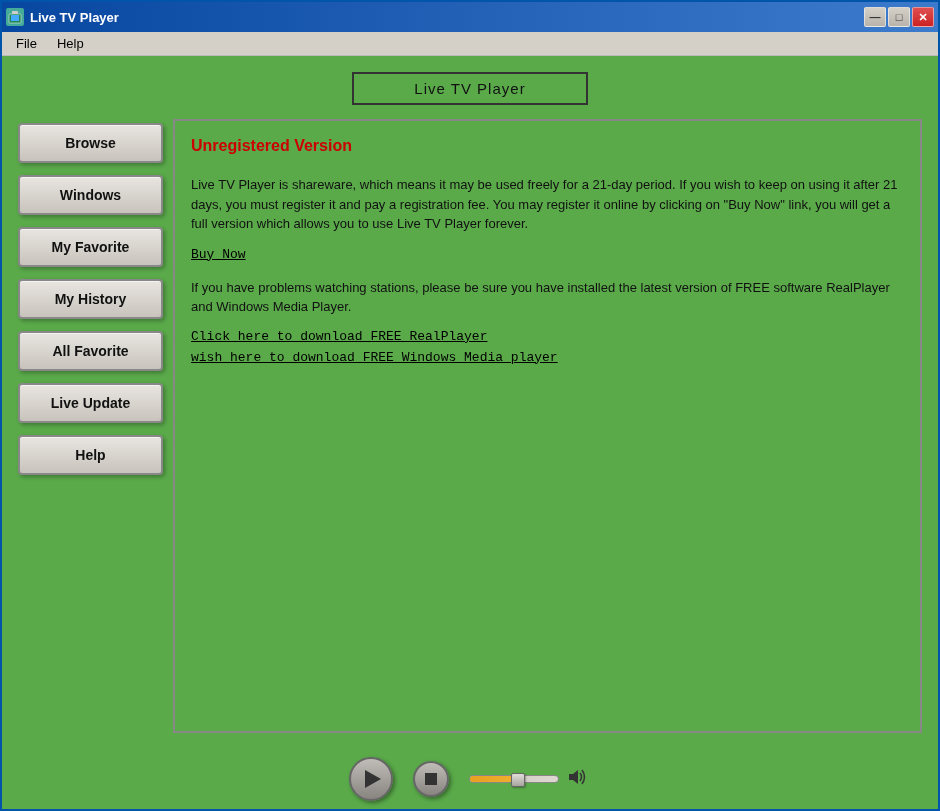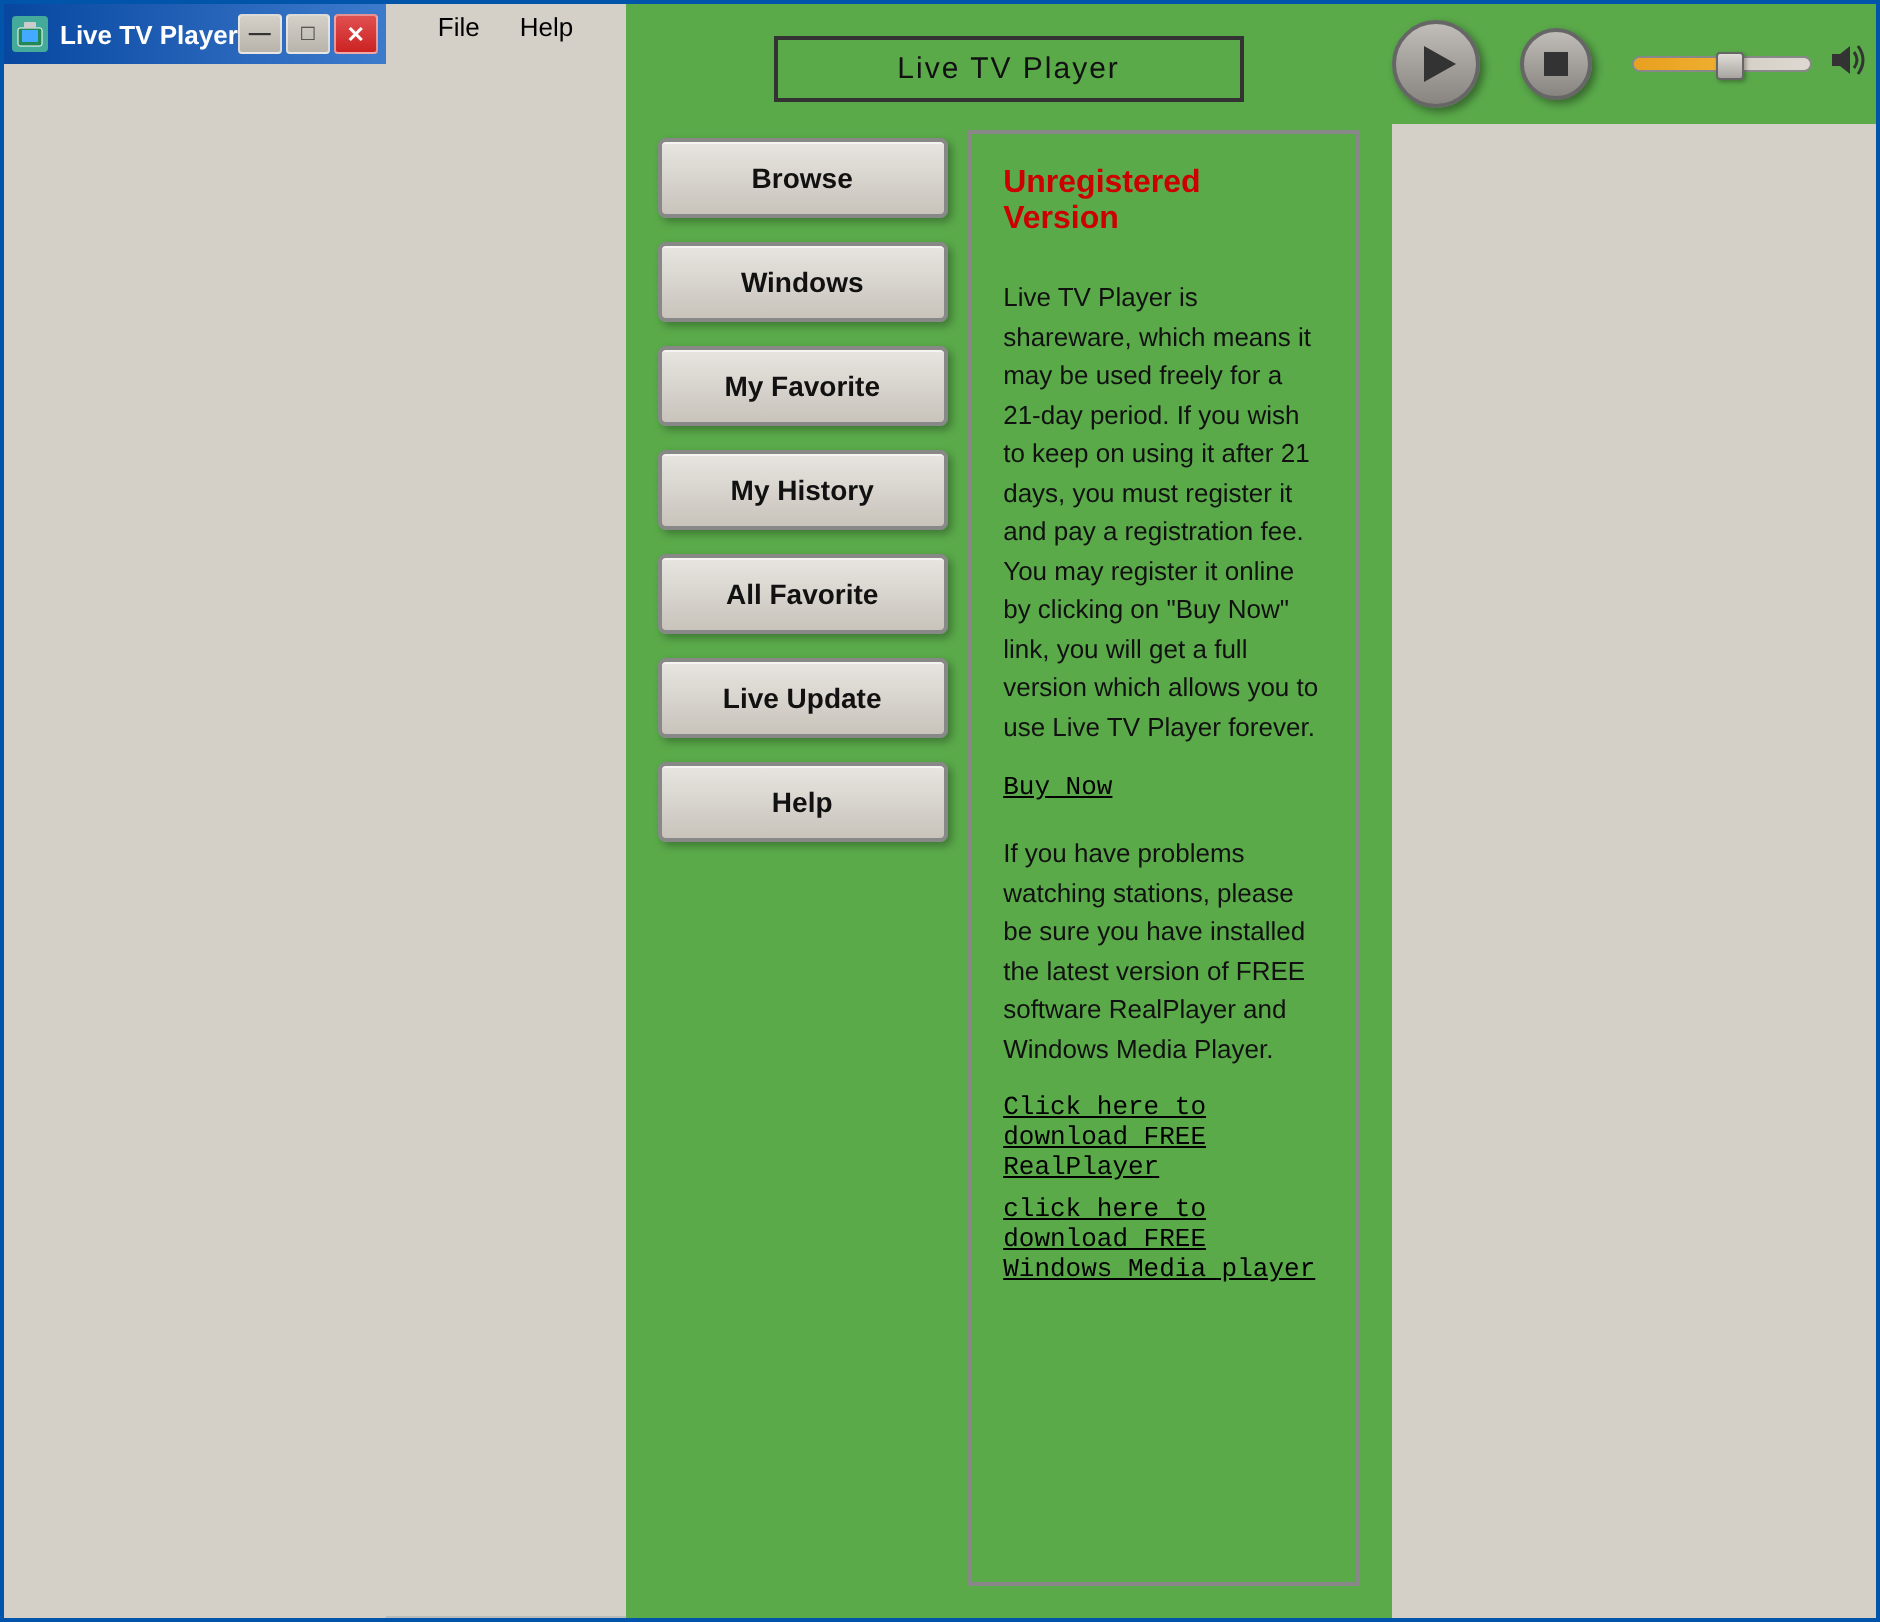--- a/index.html
+++ b/index.html
@@ -11,21 +11,21 @@
       height: 811px;
       overflow: hidden;
     }
 
     
     .window {
       width: 940px;
       height: 811px;
       border: 2px solid #0055aa;
       display: flex;
-      flex-direction: row;
+      flex-direction: column;
       background: #d4d0c8;
     }
 
     .titlebar {
       background: linear-gradient(to right, #0847a0, #3c7bcc);
       height: 30px;
       display: flex;
       align-items: center;
       padding: 0 4px;
       justify-content: space-between;
@@ -78,21 +78,21 @@
 
     .tb-btn.close {
       background: linear-gradient(to bottom, #e05050, #cc2222);
       color: white;
     }
 
     
     .menubar {
       background: #d4d0c8;
       border-bottom: 1px solid #bbb;
-      padding: 2px 18px;
+      padding: 2px 6px;
       display: flex;
       gap: 4px;
     }
 
     .menu-item {
       padding: 2px 8px;
       font-size: 13px;
       color: #000;
       cursor: pointer;
       font-family: Tahoma, Arial, sans-serif;
@@ -338,21 +338,21 @@
       </div>
 
       <div class="content-panel">
         <div class="unregistered-title">Unregistered Version</div>
         <div class="content-text">Live TV Player is shareware, which means it may be used freely for a 21-day period. If you wish to keep on using it after 21 days, you must register it and pay a registration fee. You may register it online by clicking on "Buy Now" link, you will get a full version which allows you to use Live TV Player forever.</div>
         <a class="content-link" href="#">Buy Now</a>
         <div class="section-divider"></div>
         <div class="content-text">If you have problems watching stations, please be sure you have installed the latest version of FREE software RealPlayer and Windows Media Player.</div>
         <div class="links-section">
           <a class="content-link" href="#">Click here to download FREE RealPlayer</a>
-          <a class="content-link" href="#">click here to download FREE Windows Media player</a>
+          <a class="content-link" href="#">wish here to download FREE Windows Media player</a>
         </div>
       </div>
 
     </div>
 
   </div>
 
   <div class="bottom-bar">
     <div class="play-btn">
       <div class="play-triangle"></div>

